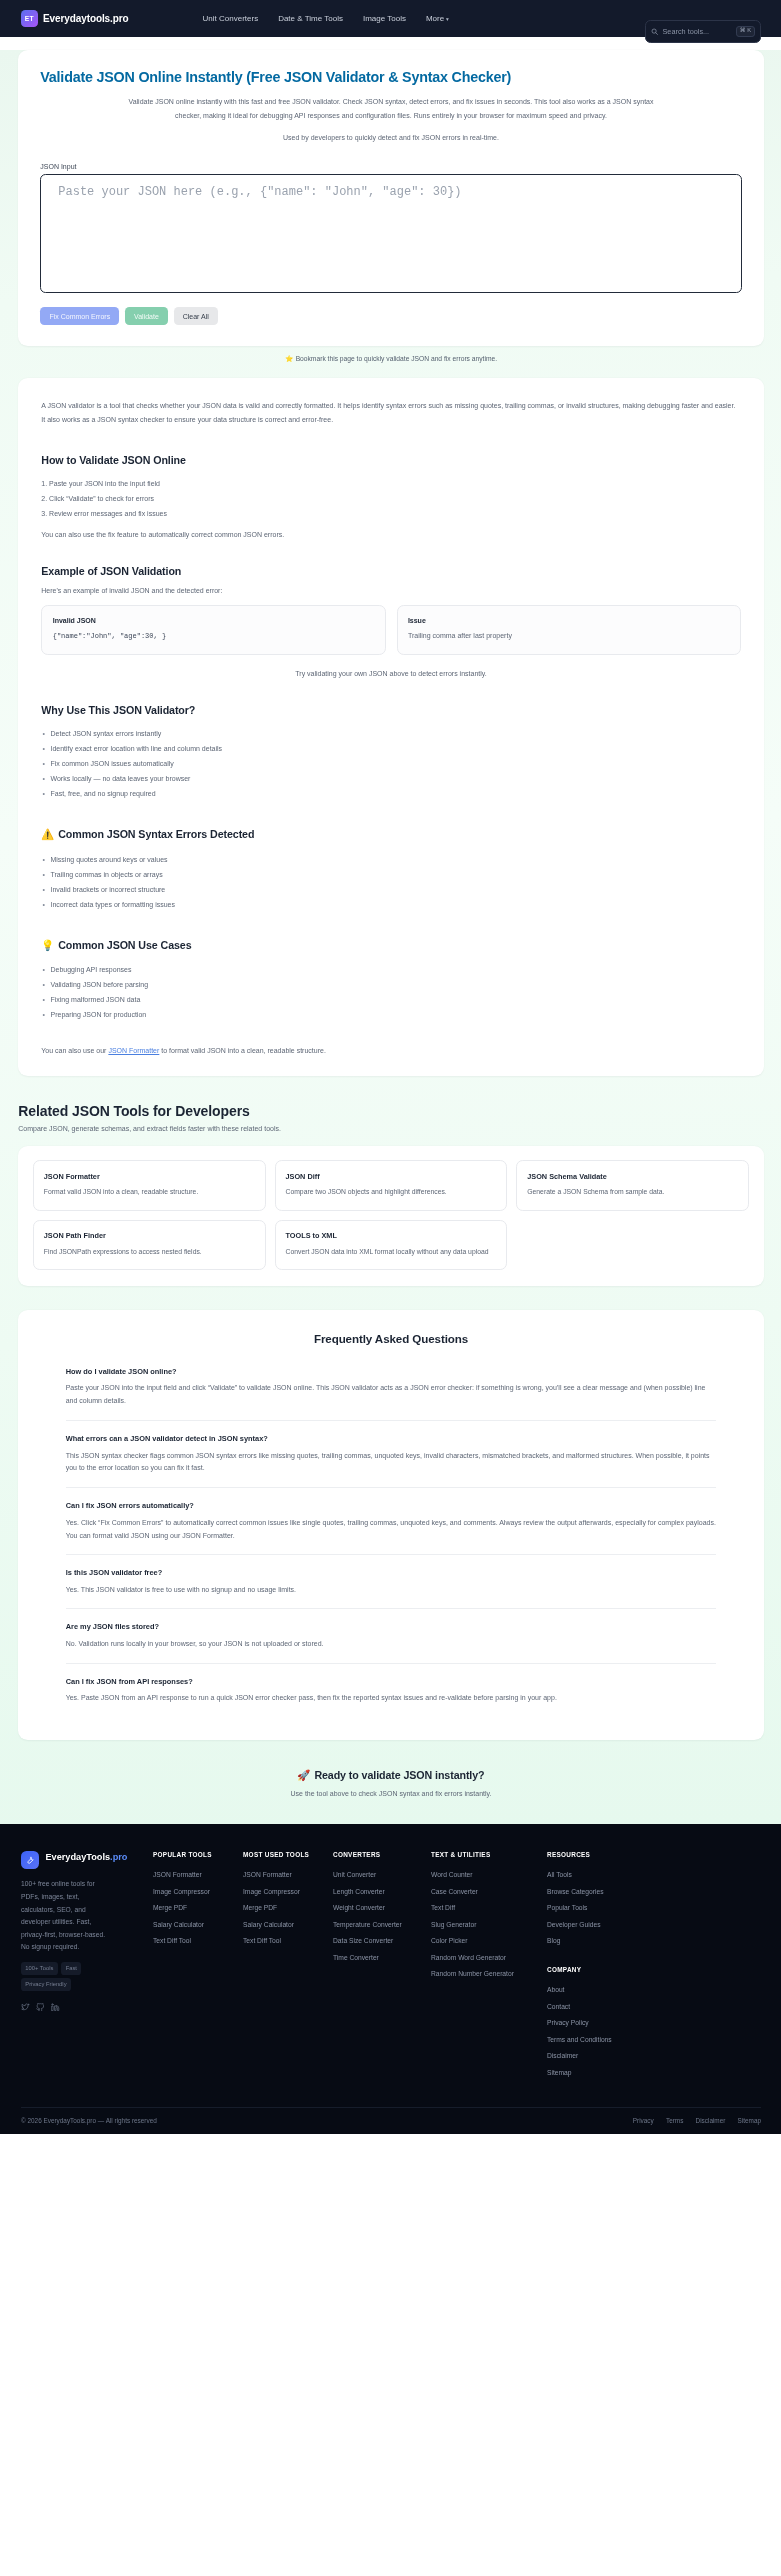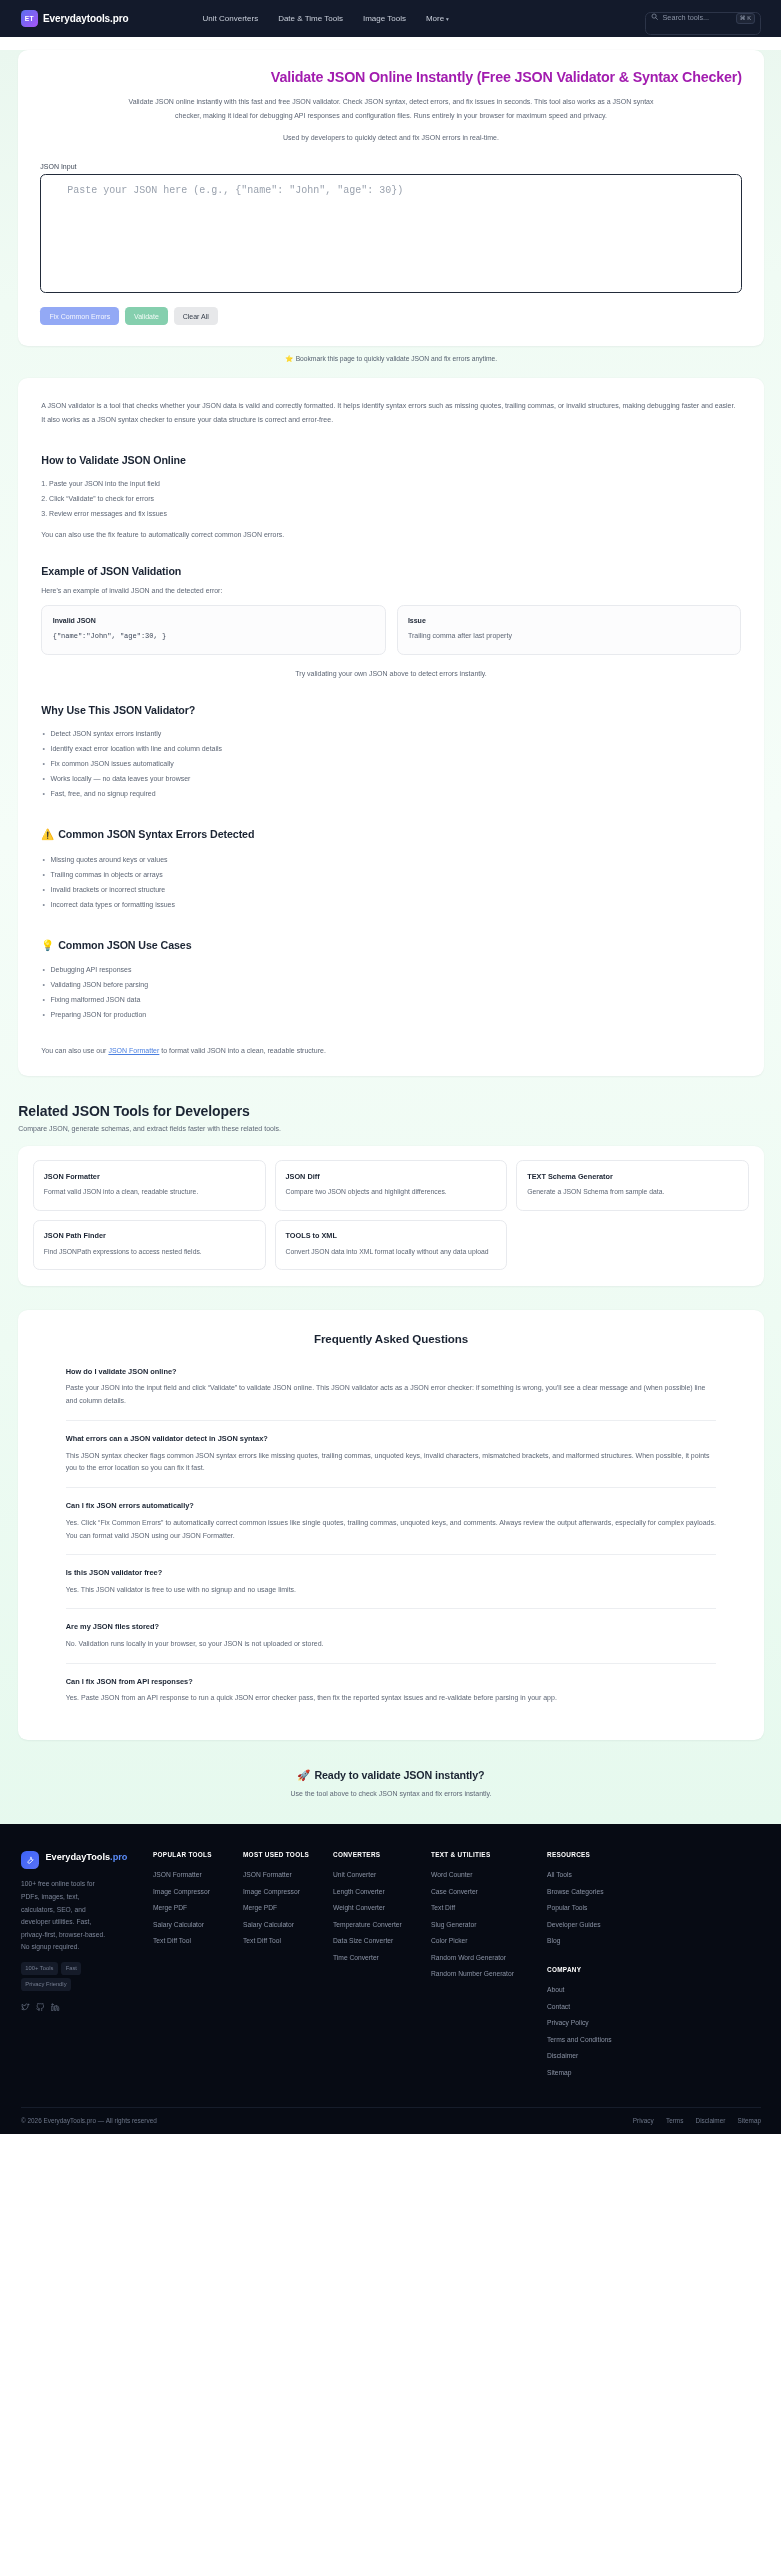--- a/index.html
+++ b/index.html
@@ -30,24 +30,24 @@
     letter-spacing: 0.2px;
   }
   .brand-name { color: #fff; font-size: 10px; font-weight: bold; letter-spacing: -0.1px; }
   .nav-links {
     display: flex; align-items: center; gap: 20px;
     margin-left: 74px;
   }
   .nav-link { color: #c9cfda; font-size: 8px; }
   .nav-link .caret { font-size: 5.5px; margin-left: 1.8px; color:#aab3c2; }
   .nav-search {
-    position: absolute; right: 21px; top: 12px;
+    position: absolute; right: 21px; top: 20px;
     width: 116px; height: 22.6px;
     border: 0.6px solid #2c3448; border-radius: 5.5px;
-    display: flex; align-items: flex-start; padding: 0 4.9px; gap: 4.3px;
+    display: flex; align-items: center; padding: 0 4.9px; gap: 4.3px;
     background: #131a2b;
   }
   .nav-search .mag { width: 7.3px; height: 7.3px; flex: none; }
   .nav-search-text { color: #8a93a5; font-size: 7.3px; flex: 1; }
   .kbd {
     background: #1e2536; border: 0.6px solid #333c52; border-radius: 3.1px;
     color: #97a0b2; font-size: 5.8px; padding: 1.8px 3.1px; line-height: 1;
   }
 
   
@@ -58,24 +58,24 @@
 
   
   .hero-card {
     margin: 13.4px 18.3px 0 18.3px;
     background: #fff;
     border-radius: 9.8px;
     padding: 18.3px 22px 21px 22px;
     box-shadow: 0 0.6px 1.8px rgba(16,24,40,.05);
   }
   .hero-title {
-    text-align: right;
+    text-align: left;
     font-size: 14.3px;
     font-weight: bold;
-    color: #a21caf;
+    color: #0369a1;
     letter-spacing: -0.2px;
     margin-bottom: 10.4px;
   }
   .hero-sub {
     text-align: center;
     font-size: 7px;
     line-height: 1.92;
     color: #5d6675;
     max-width: 531px;
     margin: 0 auto;
@@ -89,23 +89,23 @@
   .field-label {
     font-size: 7px;
     color: #3f4857;
     margin: 22px 0 4.3px 0;
   }
   .json-area {
     width: 100%;
     height: 119px;
     border: 0.9px solid #222b3a;
     border-radius: 5.5px;
-    padding: 8px 26px;
+    padding: 8px 17px;
     font-family: "Liberation Mono", "DejaVu Sans Mono", monospace;
-    font-size: 10px;
+    font-size: 12px;
     color: #1f2937;
     resize: none;
     outline: none;
     background: #fff;
     line-height: 1.6;
   }
   .json-area::placeholder { color: #9aa2ae; }
   .btn-row { display: flex; gap: 5.5px; margin-top: 12.2px; }
   .btn {
     border: none; border-radius: 4.3px;
@@ -411,21 +411,21 @@
       <div class="tool-grid">
         <a class="tool-box">
           <div class="tool-name">JSON Formatter</div>
           <div class="tool-desc">Format valid JSON into a clean, readable structure.</div>
         </a>
         <a class="tool-box">
           <div class="tool-name">JSON Diff</div>
           <div class="tool-desc">Compare two JSON objects and highlight differences.</div>
         </a>
         <a class="tool-box">
-          <div class="tool-name">TEXT Schema Generator</div>
+          <div class="tool-name">JSON Schema Validate</div>
           <div class="tool-desc">Generate a JSON Schema from sample data.</div>
         </a>
         <a class="tool-box">
           <div class="tool-name">JSON Path Finder</div>
           <div class="tool-desc">Find JSONPath expressions to access nested fields.</div>
         </a>
         <a class="tool-box">
           <div class="tool-name">TOOLS to XML</div>
           <div class="tool-desc">Convert JSON data into XML format locally without any data upload</div>
         </a>

